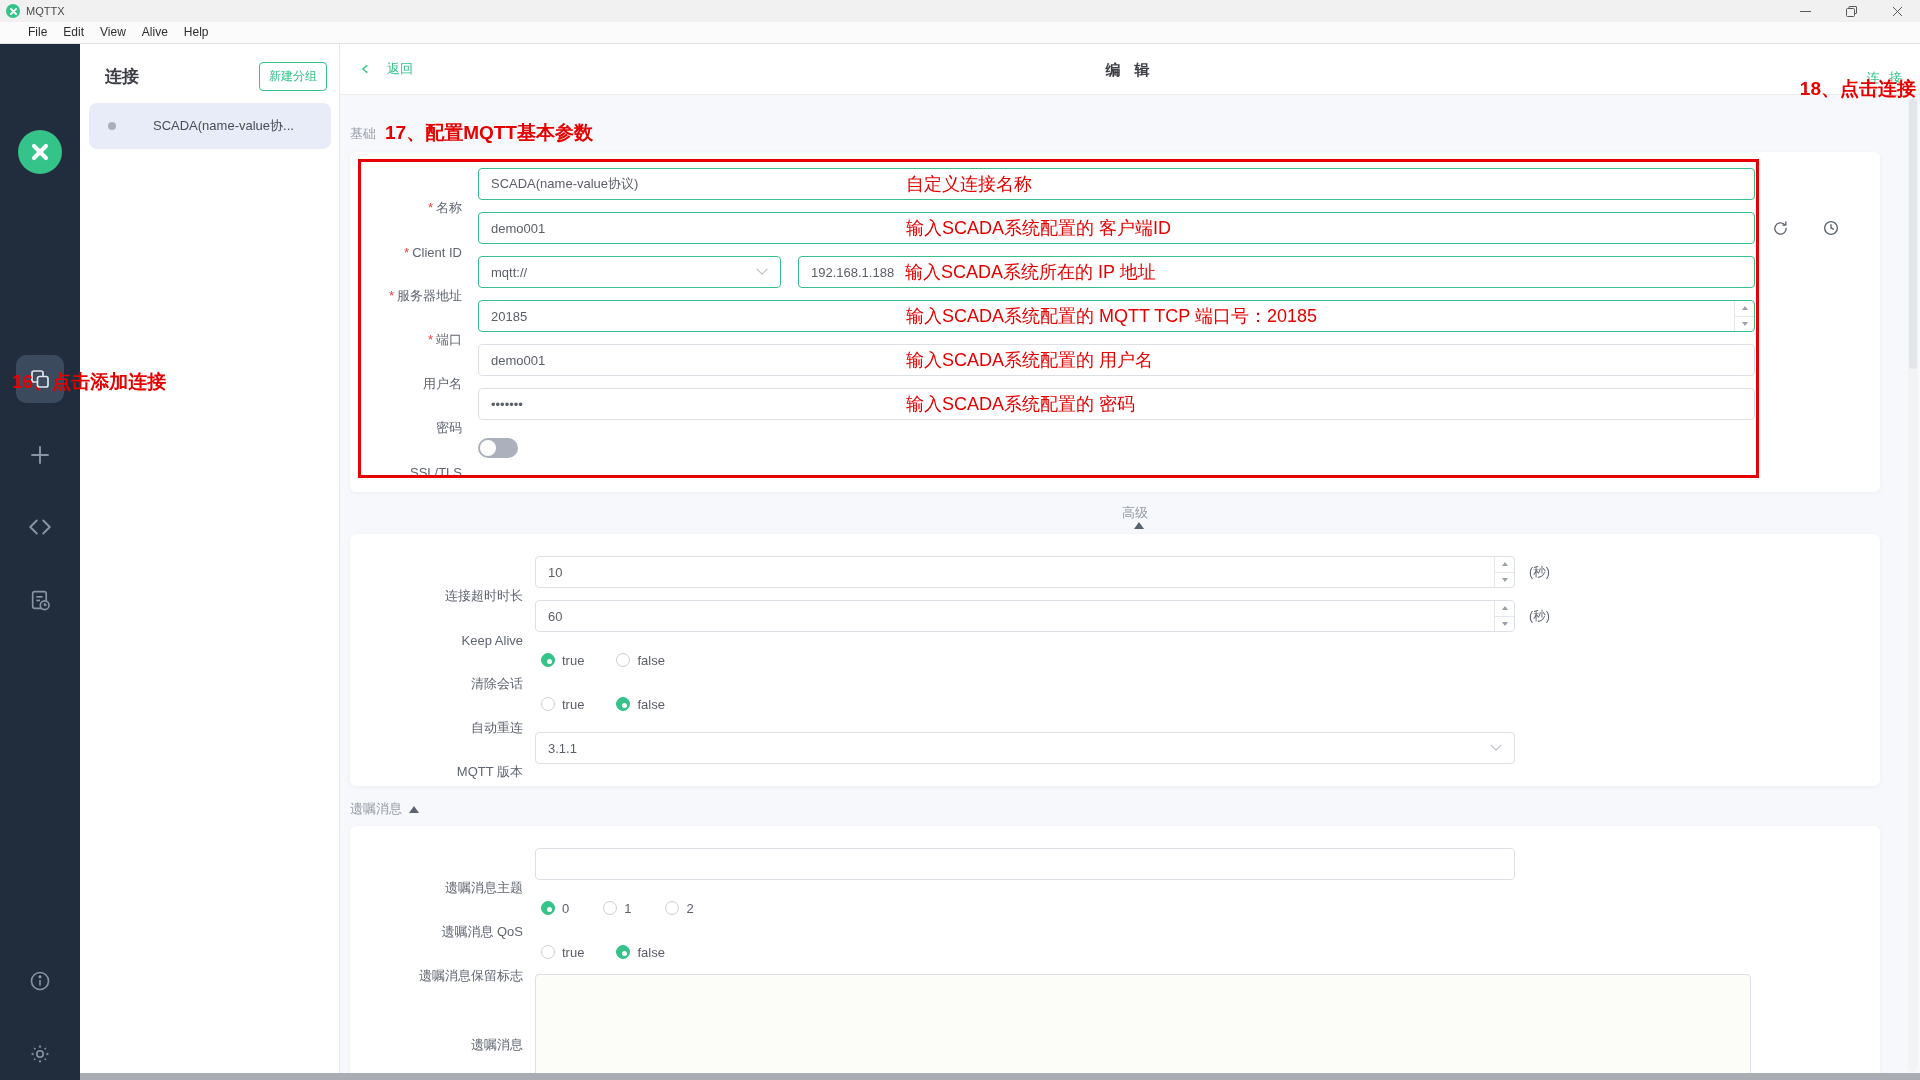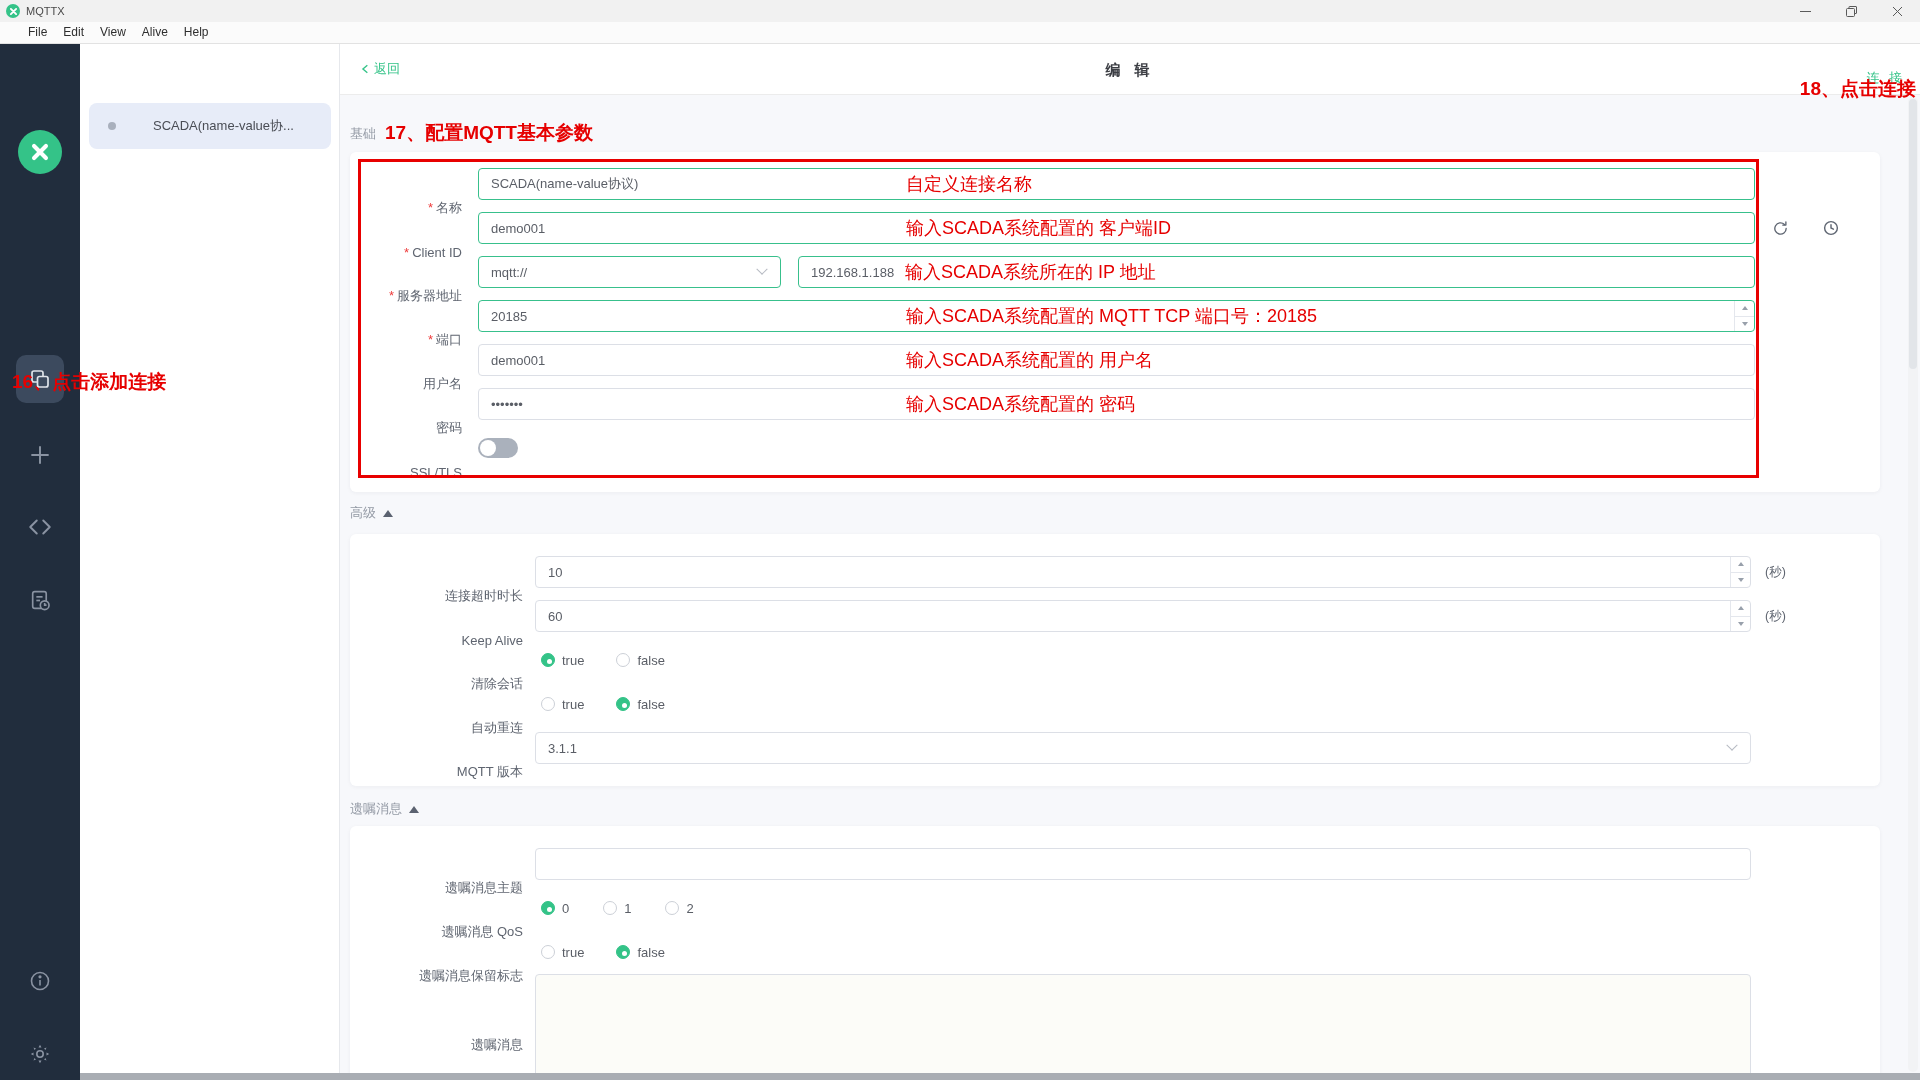--- a/index.html
+++ b/index.html
@@ -25,48 +25,48 @@
   .cp-head { display:flex; align-items:center; justify-content:space-between; padding:18px 12px 0 25px; }
   .cp-title { font-size:17px; font-weight:bold; color:#3b3e45; }
   .new-group-btn { font-size:12px; color:#34c388; border:1px solid #34c388; border-radius:4px; padding:5px 9px; background:#fff; cursor:pointer; }
   .conn-item { position:absolute; left:9px; top:59px; width:242px; height:46px; background:#e7ecf8; border-radius:8px; display:flex; align-items:center; padding-left:19px; cursor:pointer;gap:28px; }
   .conn-dot { width:8px; height:8px; border-radius:50%; background:#a9b0bd; margin-right:9px; flex-shrink:0; }
   .conn-name { font-size:13px; color:#4a4d55; white-space:nowrap; overflow:hidden; }
 
   
   .main { position:absolute; left:340px; top:44px; width:1580px; height:1036px; background:#fff; }
   .main-header { position:absolute; left:0; top:0; width:1580px; height:51px; background:#fff; border-bottom:1px solid #ececec; z-index:25; }
-  .back-link { position:absolute; left:20px; top:16px; display:flex; align-items:center; gap:3px; font-size:13px; color:#34c388; cursor:pointer; }
+  .back-link { position:absolute; left:20px; top:16px; display:flex; align-items:center; gap:16px; font-size:13px; color:#34c388; cursor:pointer; }
   .page-title { position:absolute; left:0; top:0; width:100%; text-align:center; line-height:51px; font-size:15px; font-weight:bold; letter-spacing:5px; color:#3c3e44; }
   .connect-link { position:absolute; right:15px; top:25px; font-size:13px; letter-spacing:3px; color:#34c388; cursor:pointer; }
   .main-body { position:absolute; left:0; top:51px; width:1580px; height:985px; background:#f7f8fb; overflow:hidden; padding-left:10px; }
 
   .sec-head { display:flex; align-items:center; height:18px; }
   .sec-head.h1 { margin-top:30px; }
   .sec-label { font-size:13px; color:#949aa5; }
   .tri-up { width:0; height:0; border-left:5px solid transparent; border-right:5px solid transparent; border-bottom:7px solid #5b6270; display:inline-block; margin-left:7px; }
 
   .card { width:1530px; background:#fff; border-radius:6px; box-shadow:0 1px 4px rgba(30,40,60,.05); }
   .card.basic { margin-top:9px; height:340px; padding-top:10px; }
   .card.adv { margin-top:12px; height:252px; padding-top:16px; }
   .card.will { margin-top:8px; height:400px; padding-top:16px; }
-  .sec-head.h2 { margin-top:12px; }
+  .sec-head.h2 { margin-top:12px;flex-direction:column; }
   .sec-head.h3 { margin-top:14px; }
 
   .frow { display:flex; align-items:center; height:44px; }
   .frow.tall { height:auto; align-items:flex-start; }
   .lbl { width:112px; flex-shrink:0; text-align:right; font-size:13px; color:#5f6570; margin-right:16px; white-space:nowrap;margin-top:48px; }
   .lbl.wide { width:173px; margin-right:12px; }
   .req { color:#ee3b3b; margin-right:3px; font-size:13px; }
 
   .inputbox { position:relative; height:32px; border:1px solid #dcdfe6; border-radius:4px; background:#fff; display:flex; align-items:center; }
   .inputbox.green { border-color:#38c08c; }
   .inputbox input { border:none; outline:none; background:transparent; font-size:13px; color:#5a5e66; padding:0 12px; width:100%; height:100%; font-family:"Liberation Sans", sans-serif; }
   .w-basic { width:1277px; }
-  .w-adv { width:1216px; }
+  .w-adv { width:980px; }
   .w-proto { width:303px; margin-right:17px; }
   .w-ip { width:957px; }
   .annot { position:absolute; top:0; line-height:30px; font-size:18px; font-weight:500; color:#e60000; white-space:nowrap; pointer-events:none; z-index:35; }
   .annot.a427 { left:427px; }
   .annot.a106 { left:106px; }
 
   .chev { width:8px; height:8px; border-right:1.6px solid #b6bac2; border-bottom:1.6px solid #b6bac2; transform:rotate(45deg) translate(-2px,-2px); margin-right:14px; flex-shrink:0; }
   .spin { position:absolute; right:0; top:0; width:20px; height:100%; border-left:1px solid #e4e7ed; display:flex; flex-direction:column; cursor:pointer; }
   .spin div { flex:1; display:flex; align-items:center; justify-content:center; }
   .spin div:first-child { border-bottom:1px solid #e4e7ed; }
@@ -182,20 +182,24 @@
   </div>
   <div class="sb-ic" style="top:998px;">
     <svg width="24" height="24" viewBox="0 0 24 24" fill="none" stroke="#8a93a2" stroke-width="1.6">
       <circle cx="12" cy="12" r="3.2"></circle>
       <path d="M12 2.8 L13.5 5.5 L10.5 5.5 Z M12 21.2 L13.5 18.5 L10.5 18.5 Z M2.8 12 L5.5 10.5 L5.5 13.5 Z M21.2 12 L18.5 10.5 L18.5 13.5 Z M5.5 5.5 L8 6.5 L6.5 8 Z M18.5 18.5 L16 17.5 L17.5 16 Z M18.5 5.5 L17.5 8 L16 6.5 Z M5.5 18.5 L6.5 16 L8 17.5 Z" fill="#8a93a2" stroke="none"></path>
     </svg>
   </div>
 </div>
 
 <div class="conn-panel">
+  <div class="cp-head">
+    <span class="cp-title">连接</span>
+    <button class="new-group-btn">新建分组</button>
+  </div>
   <div class="conn-item">
     <span class="conn-dot"></span>
     <span class="conn-name">SCADA(name-value协...</span>
   </div>
 </div>
 
 <div class="main">
   <div class="main-header">
     <div class="back-link">
       <svg width="11" height="12" viewBox="0 0 12 12" fill="none" stroke="#34c388" stroke-width="1.5">

